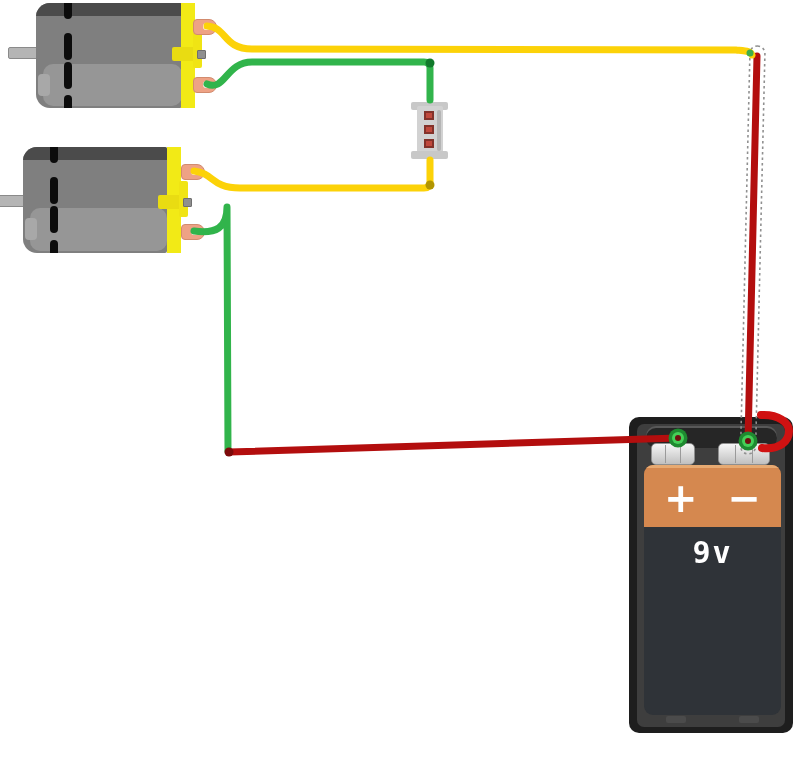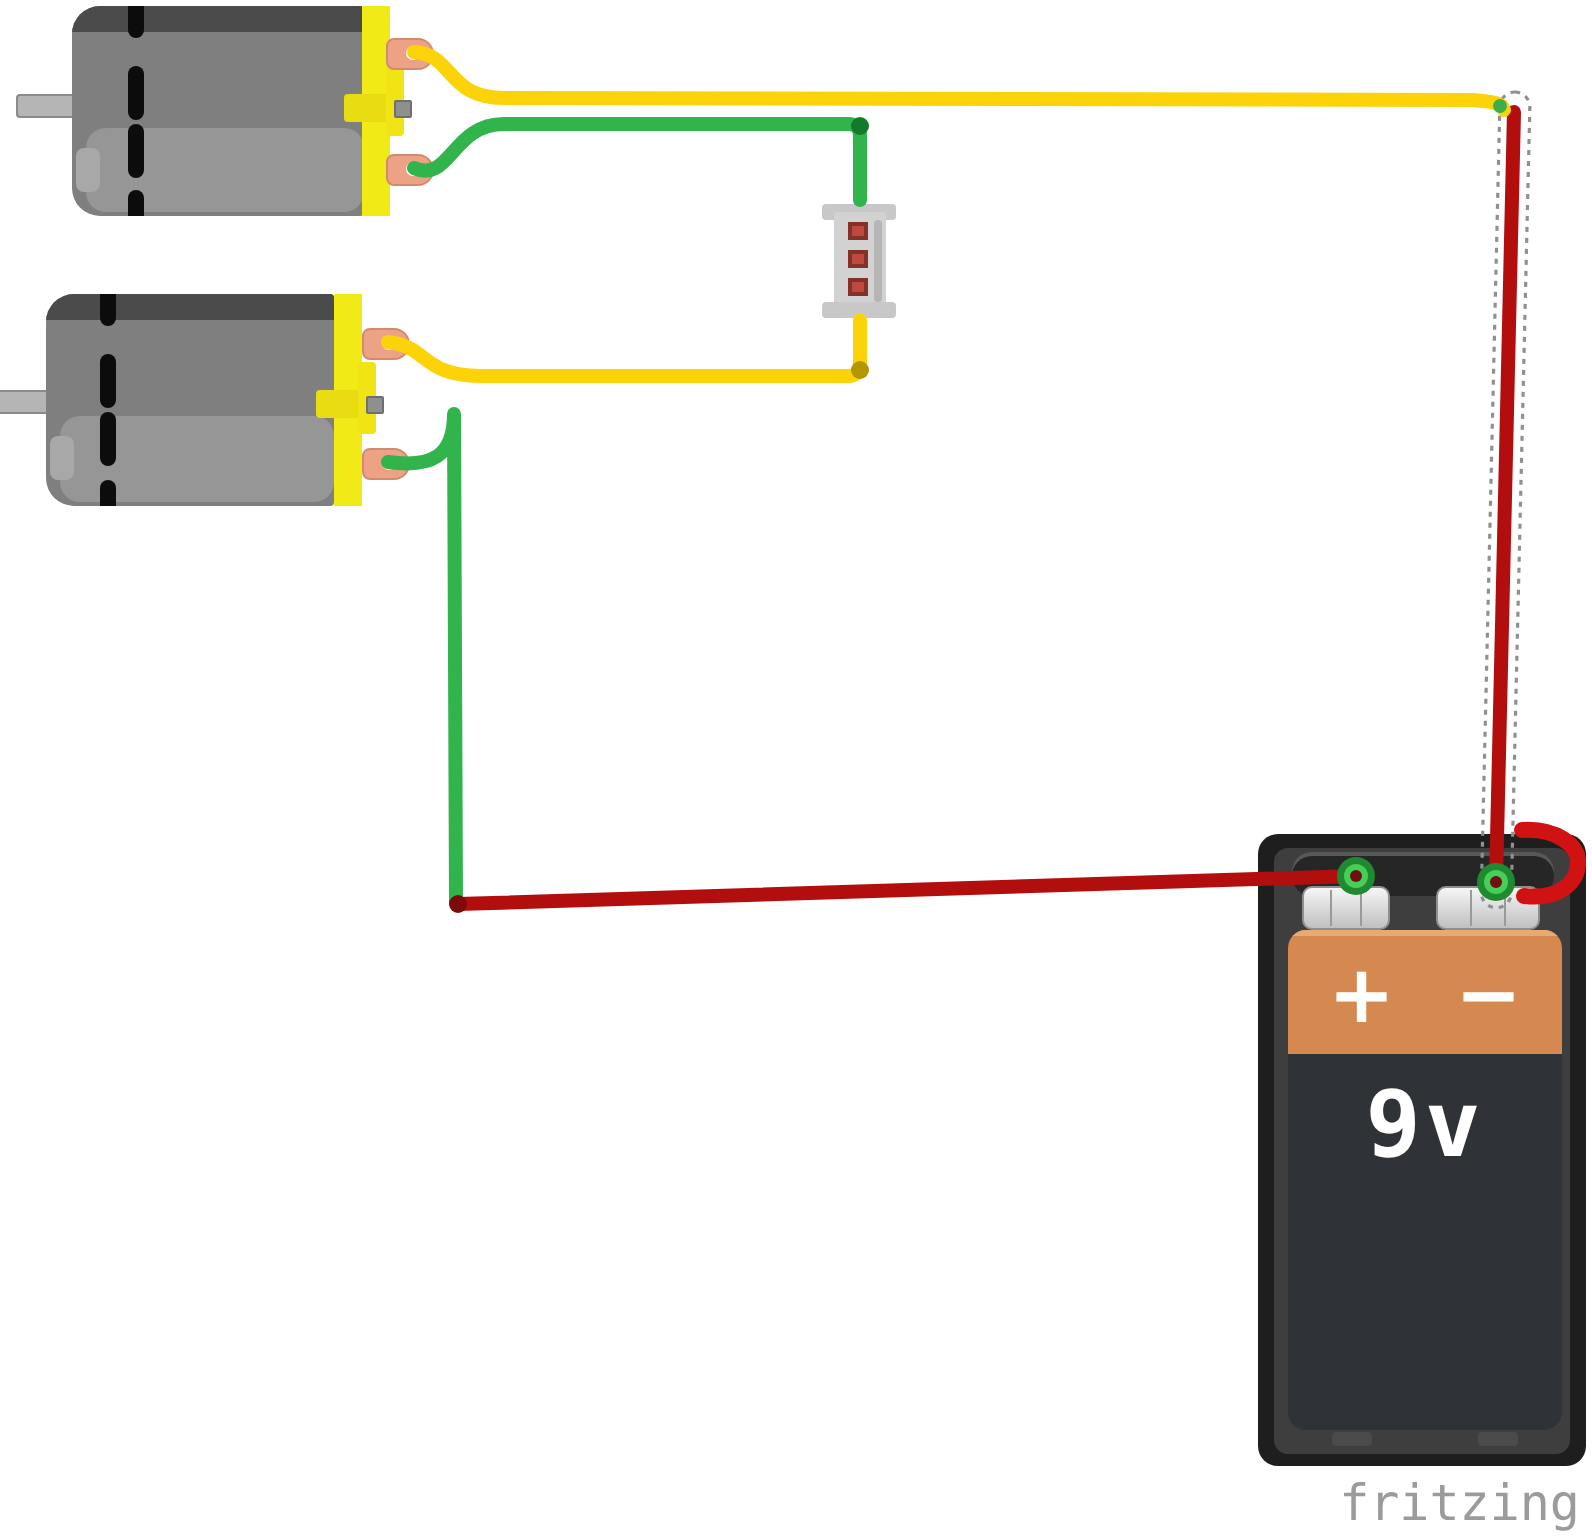--- a/index.html
+++ b/index.html
@@ -30,21 +30,21 @@
   .bat-case{background:#1e1e1e;border-radius:10px;}
   .bat-inner{background:#3e3e3e;border-radius:7px;}
   .bat-strip{background:#262626;border-radius:10px;box-shadow:0 -2px 0 #585858;}
   .bat-cap{background:linear-gradient(#f6f6f6,#c0c0c0);border:1px solid #8f8f8f;border-radius:5px;}
   .cap-seam{position:absolute;top:1px;width:1px;height:90%;background:#9a9a9a;}
   .bat-label{background:#2f3338;border-radius:9px;overflow:hidden;}
   .bat-orange{position:absolute;left:0;top:0;width:100%;height:62px;background:#d5884f;border-top:3px solid #e7aa72;box-sizing:border-box;
               display:flex;justify-content:space-between;align-items:center;padding:0 20px;}
   .bat-sign{color:#ffffff;font-size:40px;font-weight:bold;line-height:1;font-family:"DejaVu Sans",sans-serif;}
   .bat-volt{position:absolute;left:0;top:70px;width:100%;text-align:center;color:#ffffff;
-            font-family:"DejaVu Sans Mono",monospace;font-weight:bold;font-size:46px;letter-spacing:2px;}
+            font-family:"DejaVu Sans Mono",monospace;font-weight:bold;font-size:30px;letter-spacing:2px;}
   .bat-notch{position:absolute;width:20px;height:7px;background:#4b4b4b;border-radius:2px;bottom:10px;}
 
   
   .watermark{color:#9b9b9b;font-family:"DejaVu Sans Mono",monospace;font-size:25px;letter-spacing:0px;}
 
   svg.overlay{position:absolute;left:0;top:0;}
   svg .wire{fill:none;stroke-linecap:round;stroke-linejoin:round;stroke-width:7;}
 </style>
 </head>
 <body>
@@ -158,15 +158,14 @@
     </g>
     <g>
       <circle cx="748" cy="441" r="9.5" fill="#1f8a30"></circle>
       <circle cx="748" cy="441" r="6" fill="#45cf58"></circle>
       <circle cx="748" cy="441" r="3" fill="#6f1010"></circle>
     </g>
 
     <circle cx="750" cy="53" r="3.5" fill="#3fae4a"></circle>
   </svg>
 
-  <div class="abs watermark" style="right:6px;top:737px;">fritzing</div>
 
 </div>
 
 </body></html>

